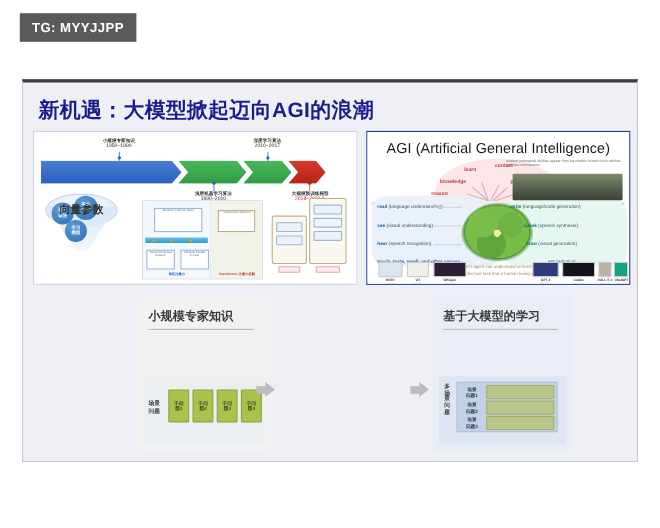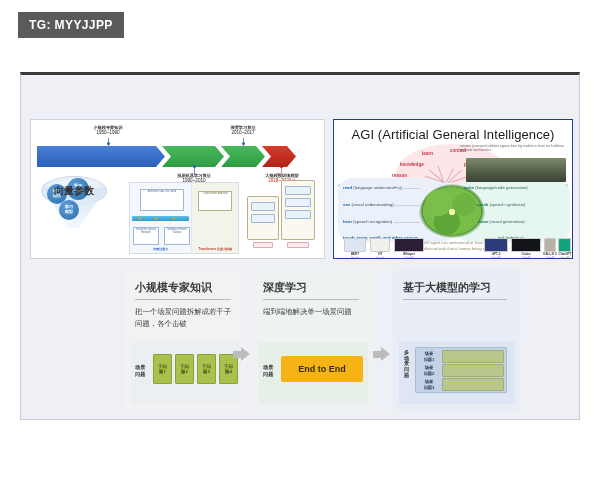--- a/index.html
+++ b/index.html
@@ -290,20 +290,21 @@
 </style>
 </head>
 <body>
 
 <div id="root">
 
   <div class="tg-tag">TG: MYYJJPP</div>
 
   <div class="slide">
 
+    <div class="slide-title">新机遇：大模型掀起迈向AGI的浪潮</div>
     <div class="title-rule"></div>
 
     <div class="panel panel-left">
       <div class="tl">
 
         <div class="chev first c1"></div>
         <div class="chev c2"></div>
         <div class="chev c3"></div>
         <div class="chev c4"></div>
 
@@ -478,42 +479,32 @@
         <div class="agi-thumb-cap" style="left:222px; top:133px; width:18px;">
           <span>ChatGPT</span><i>OpenAI</i>
         </div>
 
       </div>
     </div>
 
     <div class="col col1">
       <div class="col-h">小规模专家知识</div>
       <div class="col-rule"></div>
-      <div class="col-b">把一个场景问题拆解成若干子问题，各个击破</div>
       <div class="col-fig">
         <div class="vlabel" style="left:4px; top:22px;">场景<br>问题</div>
         <div class="subbox" style="left:22px; top:12px; width:19px; height:30px;">子问<br>题1</div>
         <div class="subbox" style="left:44px; top:12px; width:19px; height:30px;">子问<br>题2</div>
         <div class="subbox" style="left:66px; top:12px; width:19px; height:30px;">子问<br>题3</div>
         <div class="subbox" style="left:88px; top:12px; width:19px; height:30px;">子问<br>题4</div>
       </div>
     </div>
 
     <div class="arrow-stem" style="left:212px; top:276px;"></div>
     <div class="arrow-right" style="left:220px; top:272px;"></div>
 
-    <div class="col col2">
-      <div class="col-h">深度学习</div>
-      <div class="col-rule"></div>
-      <div class="col-b">端到端地解决单一场景问题</div>
-      <div class="col-fig">
-        <div class="vlabel" style="left:4px; top:22px;">场景<br>问题</div>
-        <div class="e2e" style="left:22px; top:14px; width:82px; height:26px;">End to End</div>
-      </div>
-    </div>
 
     <div class="arrow-stem" style="left:352px; top:276px;"></div>
     <div class="arrow-right" style="left:360px; top:272px;"></div>
 
     <div class="col col3">
       <div class="col-h">基于大模型的学习</div>
       <div class="col-rule"></div>
       <div class="col-fig">
         <div class="vlabel" style="left:3px; top:8px; width:9px; line-height:1.1;">多<br>场<br>景<br>问<br>题</div>
         <div class="sc-wrap" style="left:16px; top:5px; width:92px; height:46px;">

